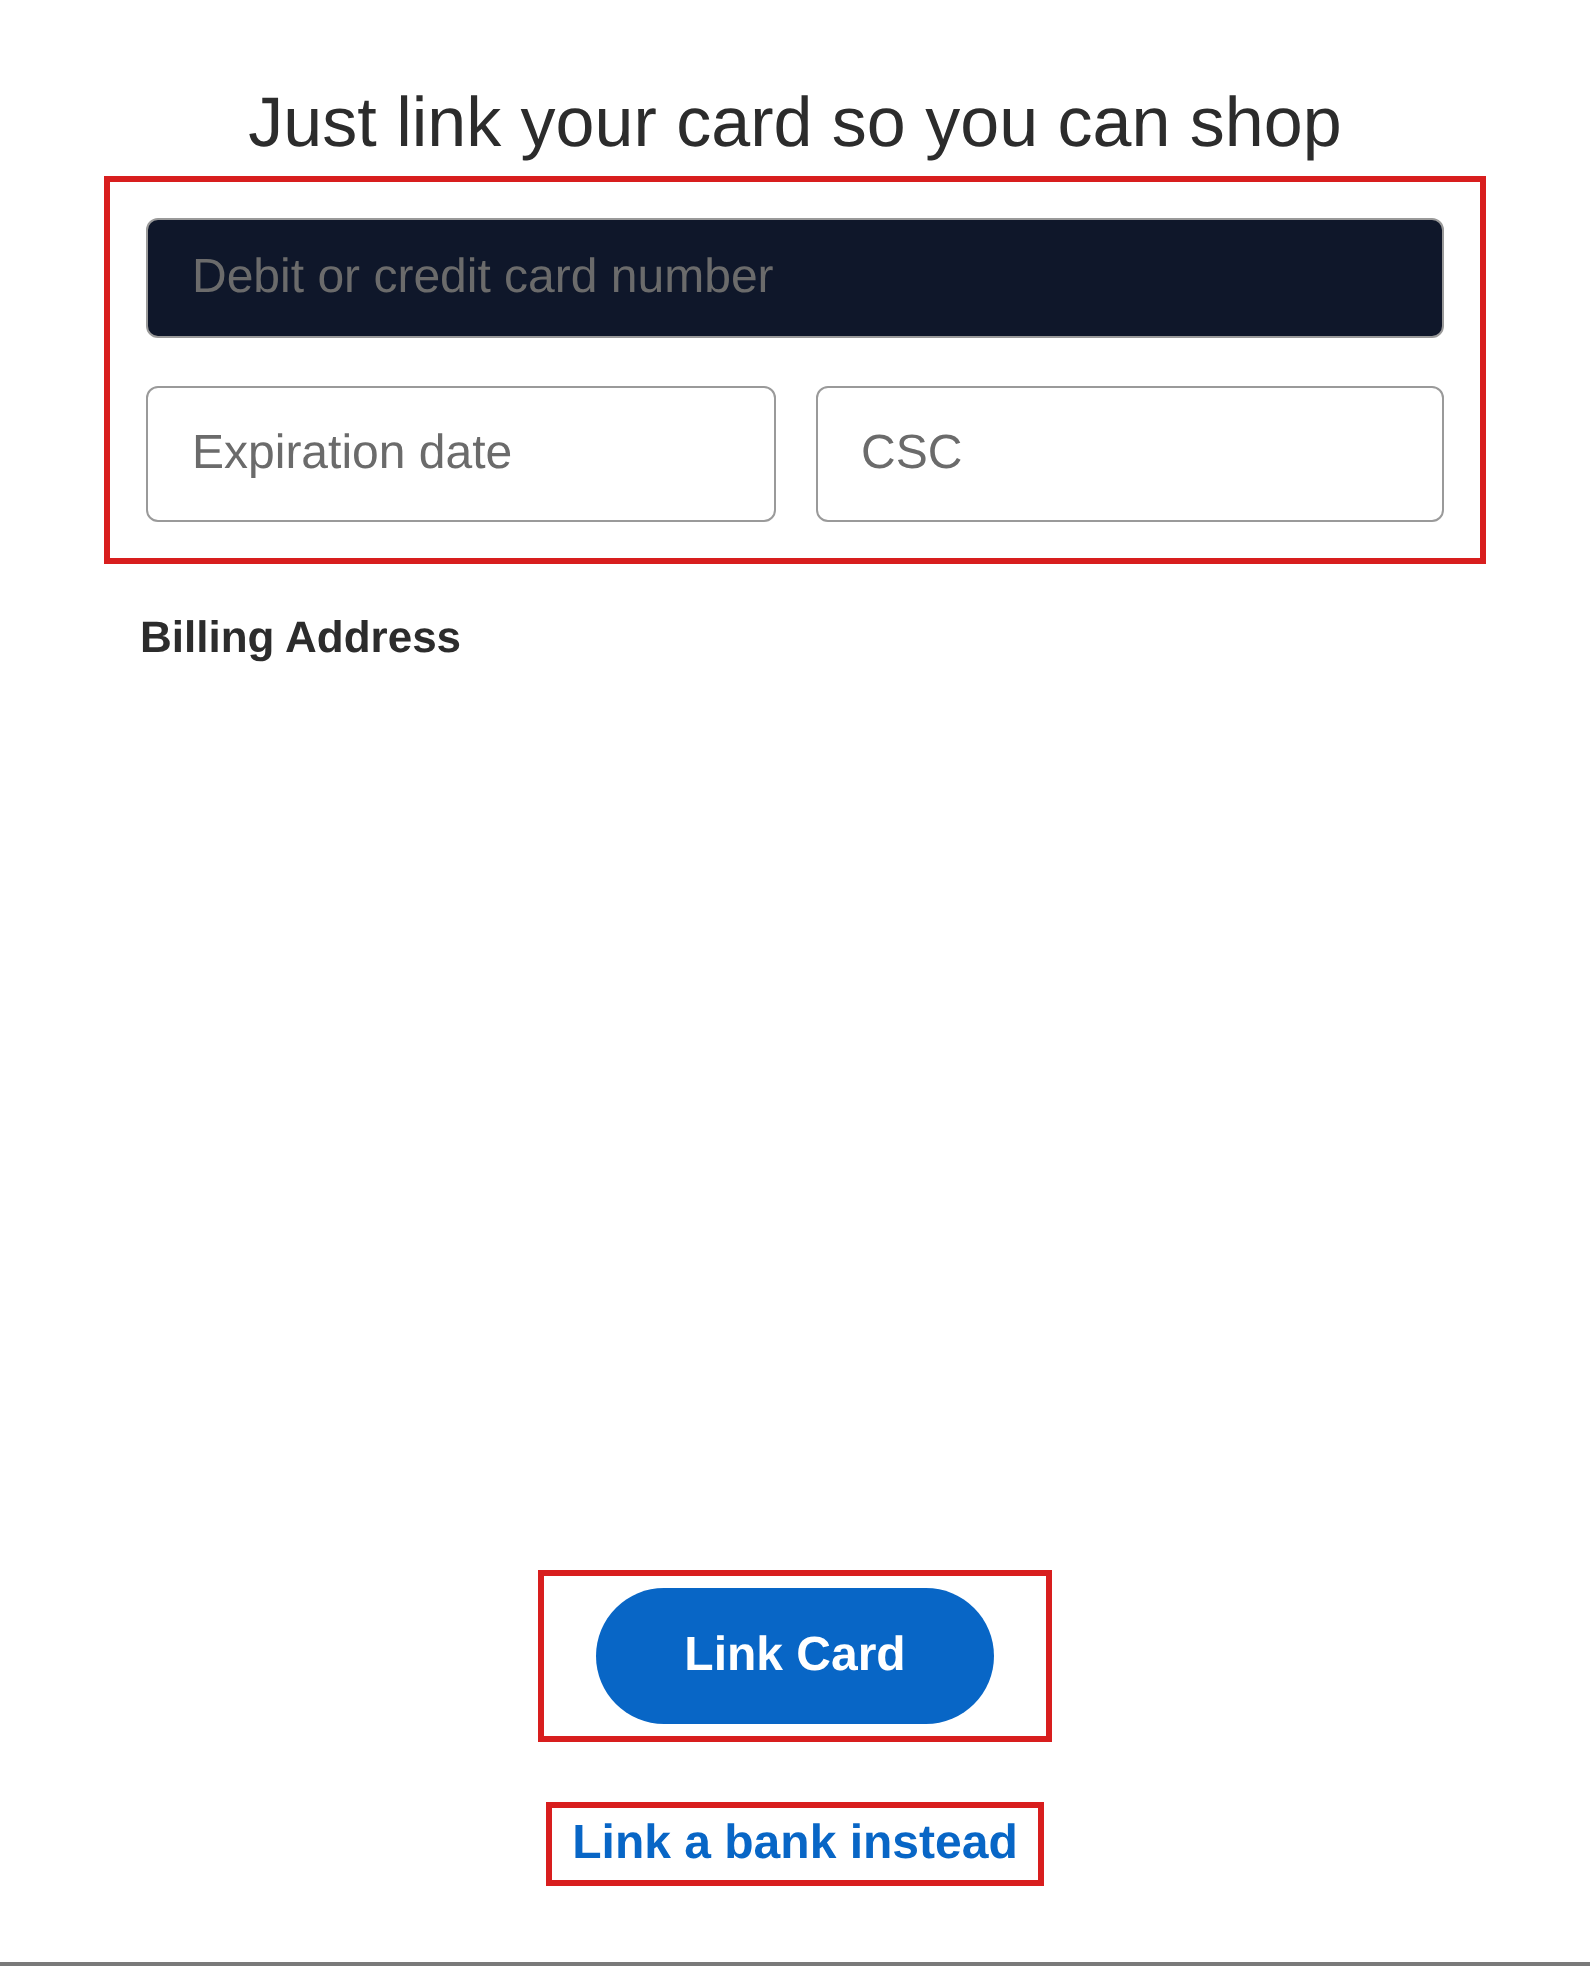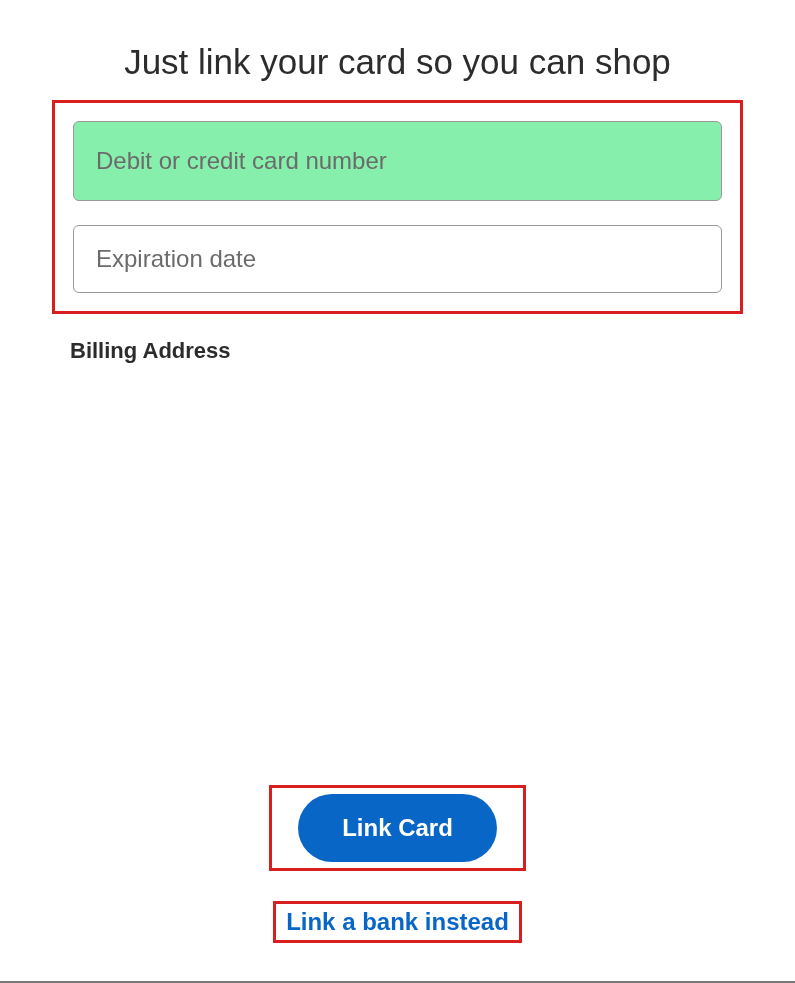--- a/index.html
+++ b/index.html
@@ -13,37 +13,37 @@
       width: 795px;
       height: 983px;
       position: relative;
     }
     .page-title {
       font-size: 35px;
       font-weight: 400;
       color: #2c2c2c;
       text-align: center;
       padding-top: 42px;
-      padding-bottom: 18px;
+      padding-bottom: 6px;
     }
     .highlight-box-inputs {
       border: 3px solid #d81e1e;
       margin: 0 52px;
       padding: 18px 18px 18px 18px;
     }
     .input-full {
       width: 100%;
-      height: 80px;
+      height: 60px;
       border: 1px solid #9a9a9a;
       border-radius: 6px;
       font-size: 24px;
       color: #6b6b6b;
       padding: 0 22px;
       outline: none;
-      background: #86efac;
+      background: #0f172a;
     }
     .input-full::placeholder {
       color: #6b6b6b;
     }
     .row {
       display: flex;
       gap: 20px;
       margin-top: 24px;
     }
     .input-half {
@@ -114,20 +114,21 @@
   </style>
 </head>
 <body>
 
 <h1 class="page-title">Just link your card so you can shop</h1>
 
 <div class="highlight-box-inputs">
   <input type="text" class="input-full" placeholder="Debit or credit card number" style="">
   <div class="row">
     <input type="text" class="input-half" placeholder="Expiration date" style="">
+    <input type="text" class="input-half" placeholder="CSC" style="">
   </div>
 </div>
 
 <div class="billing-label">Billing Address</div>
 
 <div class="actions">
   <div class="highlight-box-button">
     <button class="link-card-btn">Link Card</button>
   </div>
   <br>

